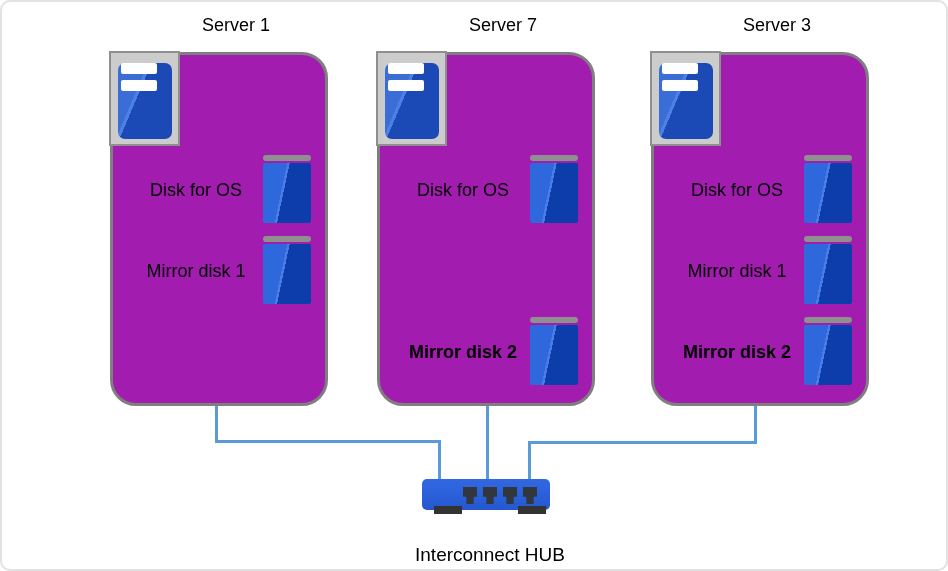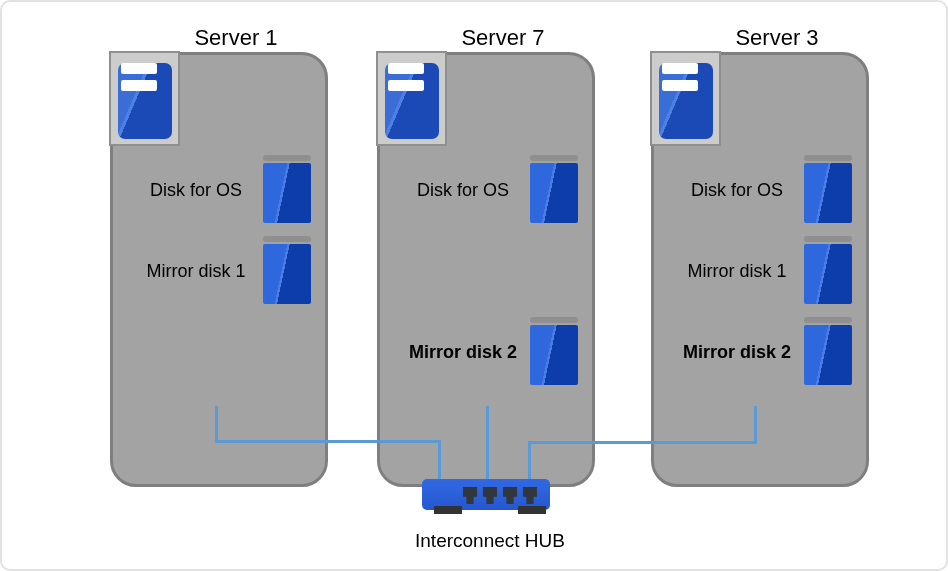--- a/index.html
+++ b/index.html
@@ -1,23 +1,23 @@
 <!DOCTYPE html>
 <html><head>
 <meta charset="utf-8">
 <style>
   html,body{margin:0;padding:0;background:#fff;font-family:"Liberation Sans",sans-serif;}
   .canvas{position:relative;width:948px;height:571px;background:#ffffff;border:2px solid #e2e2e2;
           border-radius:10px;box-sizing:border-box;overflow:hidden;}
 
   
-  .server-box{position:absolute;top:50px;width:218px;height:435px;background:#a3a3a3;
+  .server-box{position:absolute;top:50px;width:218px;height:354px;background:#a21caf;
               border:3px solid #7f7f7f;border-radius:26px;box-sizing:border-box;}
-  .server-title{position:absolute;top:24px;width:218px;height:24px;line-height:24px;
-                text-align:center;font-size:22px;color:#000;}
+  .server-title{position:absolute;top:11px;width:218px;height:24px;line-height:24px;
+                text-align:center;font-size:18px;color:#000;}
 
   
   .tower-frame{position:absolute;left:-4px;top:-4px;width:71px;height:95px;background:#cccccc;
                border:2px solid #8f8f8f;box-sizing:border-box;}
   .tower-body{position:absolute;left:7px;top:10px;width:54px;height:76px;border-radius:7px;
               background:linear-gradient(113deg,#3a6ed6 35%,#4c80e4 35%,#4c80e4 39%,#1b49b5 39%);}
   .tower-bar{position:absolute;left:10px;width:36px;height:11px;background:#ffffff;border-radius:2px;}
   .tower-bar.b1{top:10px;} .tower-bar.b2{top:27px;}
 
   
@@ -34,21 +34,21 @@
   .line{position:absolute;background:#5b9bd5;}
 
   
   .hub{position:absolute;left:420px;top:477px;width:128px;height:31px;border-radius:5px;
        background:linear-gradient(#3168e2,#2558cf);}
   .hub-port{position:absolute;top:8px;width:14px;height:17px;background:#31373d;
             clip-path:polygon(0 0,100% 0,100% 58%,76% 58%,76% 100%,24% 100%,24% 58%,0 58%);}
   .hub-port.p1{left:41px;} .hub-port.p2{left:61px;} .hub-port.p3{left:81px;} .hub-port.p4{left:101px;}
   .hub-foot{position:absolute;top:27px;width:28px;height:8px;background:#333333;}
   .hub-foot.f1{left:12px;} .hub-foot.f2{left:96px;}
-  .hub-label{position:absolute;left:378px;top:526px;width:220px;height:26px;line-height:26px;
+  .hub-label{position:absolute;left:378px;top:540px;width:220px;height:26px;line-height:26px;
              text-align:center;font-size:19px;color:#000;white-space:nowrap;}
 </style>
 </head>
 <body>
 
 <div class="canvas">
 
   <div class="server-title" style="left:125px;">Server 1</div>
   <div class="server-box" style="left:108px;">
     <div class="tower-frame">

